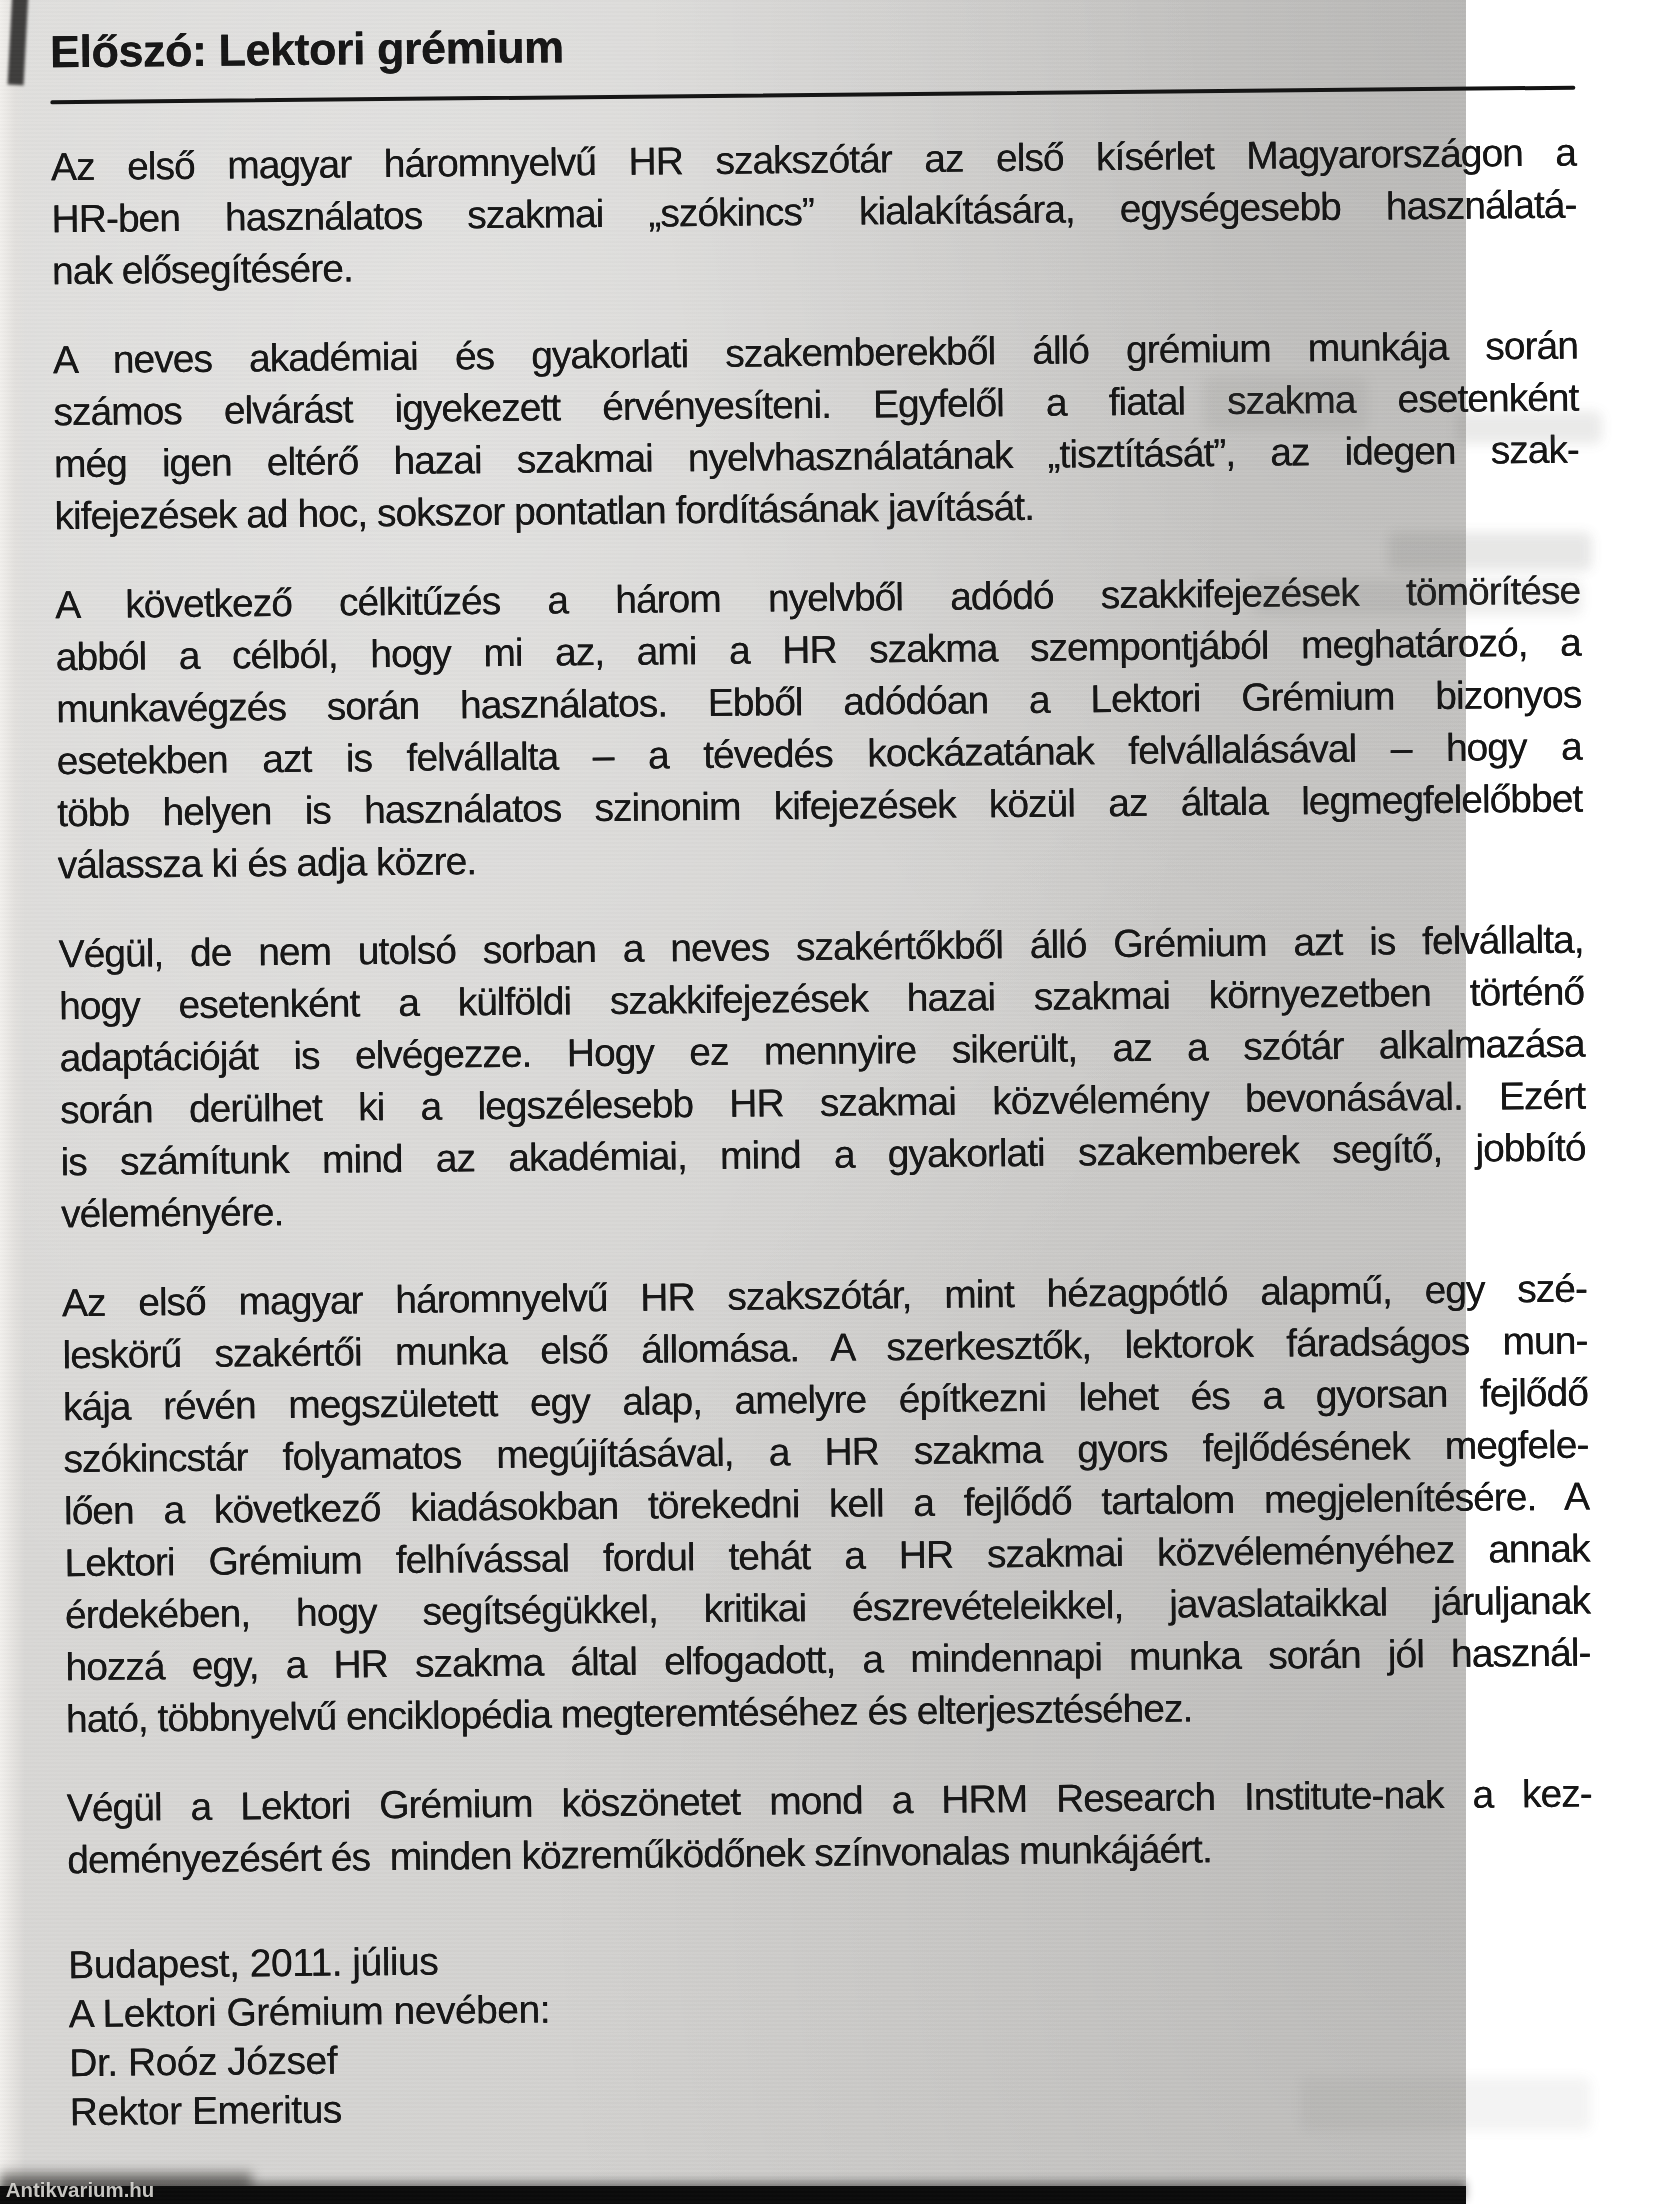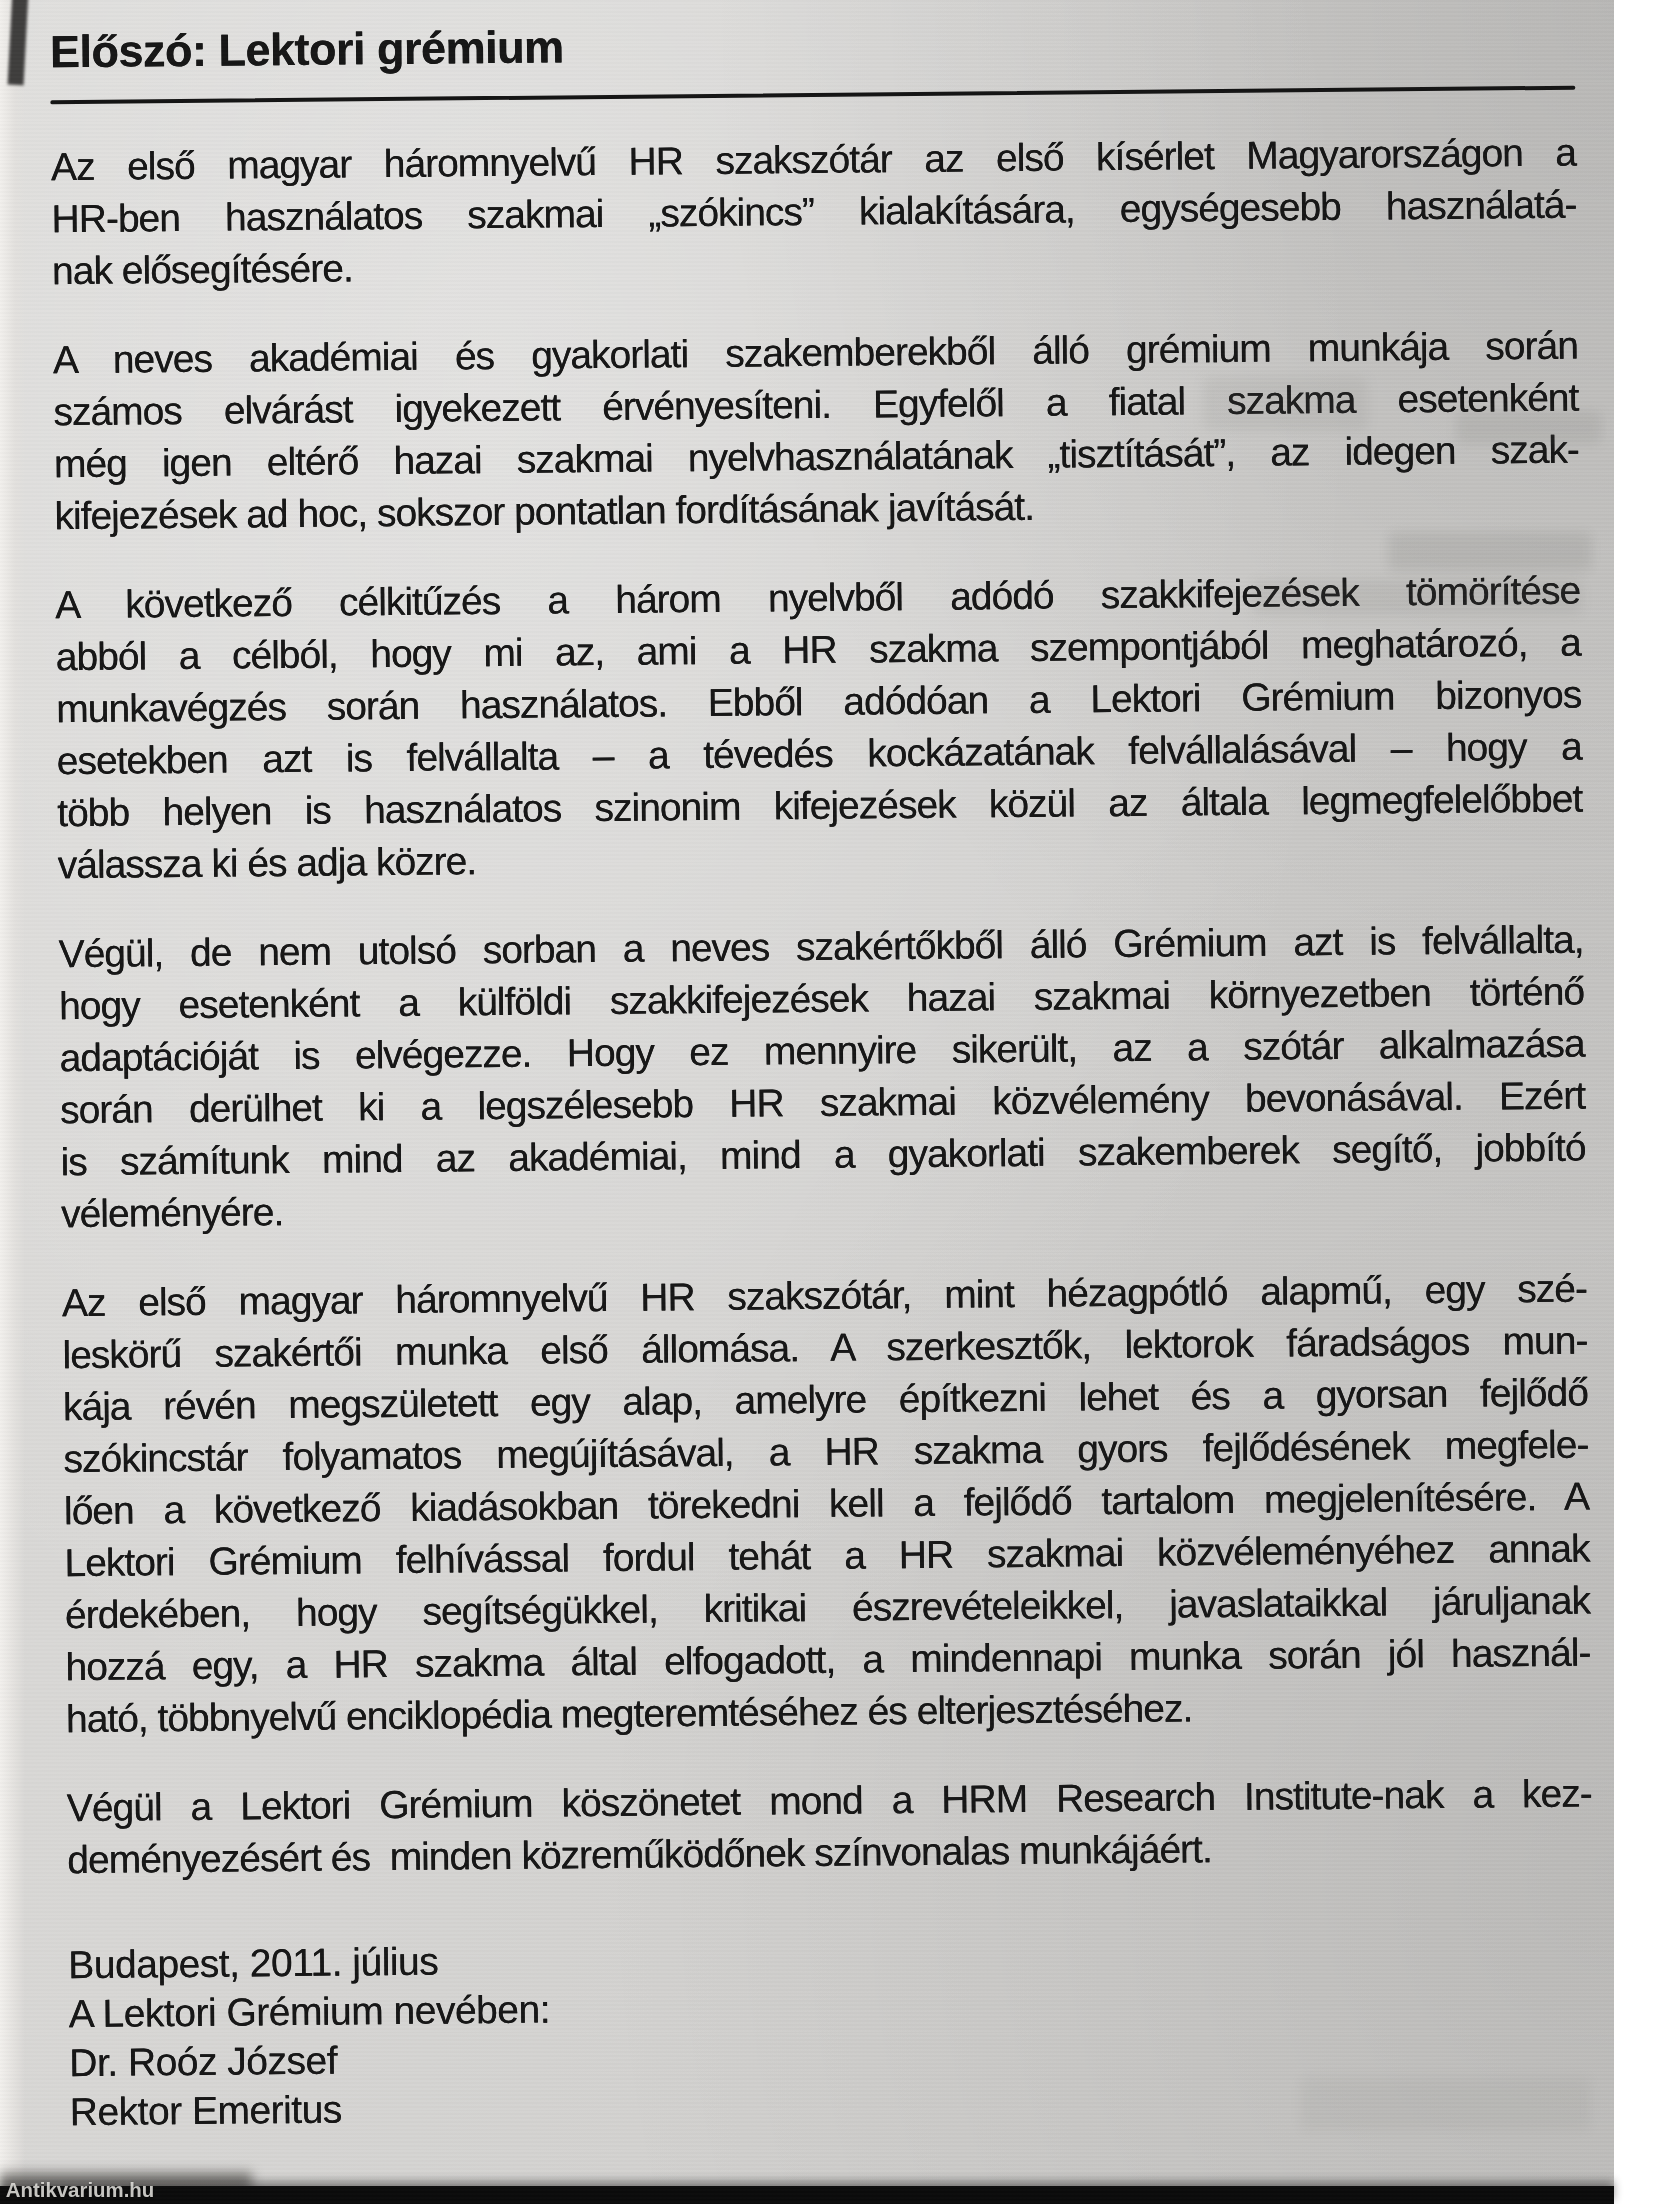--- a/index.html
+++ b/index.html
@@ -3,27 +3,28 @@
 <meta charset="utf-8">
 <style>
   html, body {
     margin: 0; padding: 0;
     width: 1654px; height: 2205px;
     overflow: hidden;
     font-family: "Liberation Sans", "DejaVu Sans", sans-serif;
   }
   .scan {
     position: relative;
-    width: 1614px; height: 2205px;
+    width: 1440px; height: 2205px;
     background-color: #d2d1cf;
     background-image:
       radial-gradient(ellipse at 30% 18%, rgba(255,255,255,0.30), rgba(255,255,255,0) 55%),
       radial-gradient(ellipse at 100% 0%, rgba(0,0,0,0.10), rgba(0,0,0,0) 40%),
       radial-gradient(ellipse at 100% 85%, rgba(0,0,0,0.08), rgba(0,0,0,0) 45%),
       linear-gradient(100deg, #dcdbd9 0%, #d4d3d1 45%, #cac9c7 100%);
+    padding-left: 26px;
   }
   .scan::after {
     content: "";
     position: absolute; inset: 0;
     background: repeating-linear-gradient(0deg, rgba(0,0,0,0.015) 0 1.9px, rgba(255,255,255,0.01) 1.9px 3.9px);
     pointer-events: none;
   }
   .edge-left {
     position: absolute; left: 0; top: 0; bottom: 0; width: 25px;
     background: linear-gradient(90deg, #f2f0ed 0%, #e3e1de 60%, rgba(227,225,222,0) 100%);

